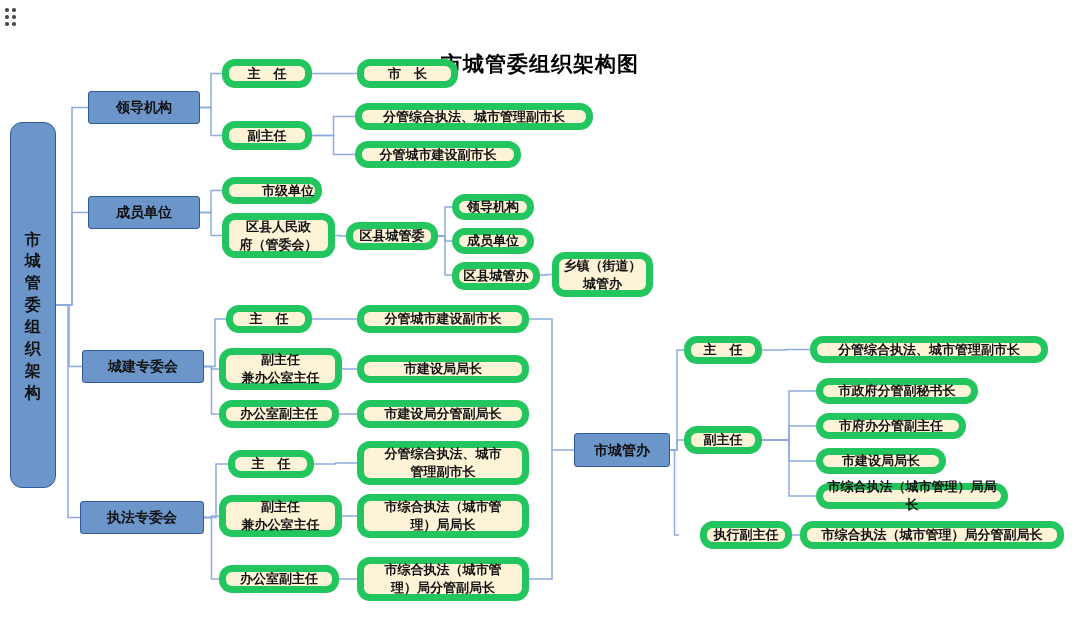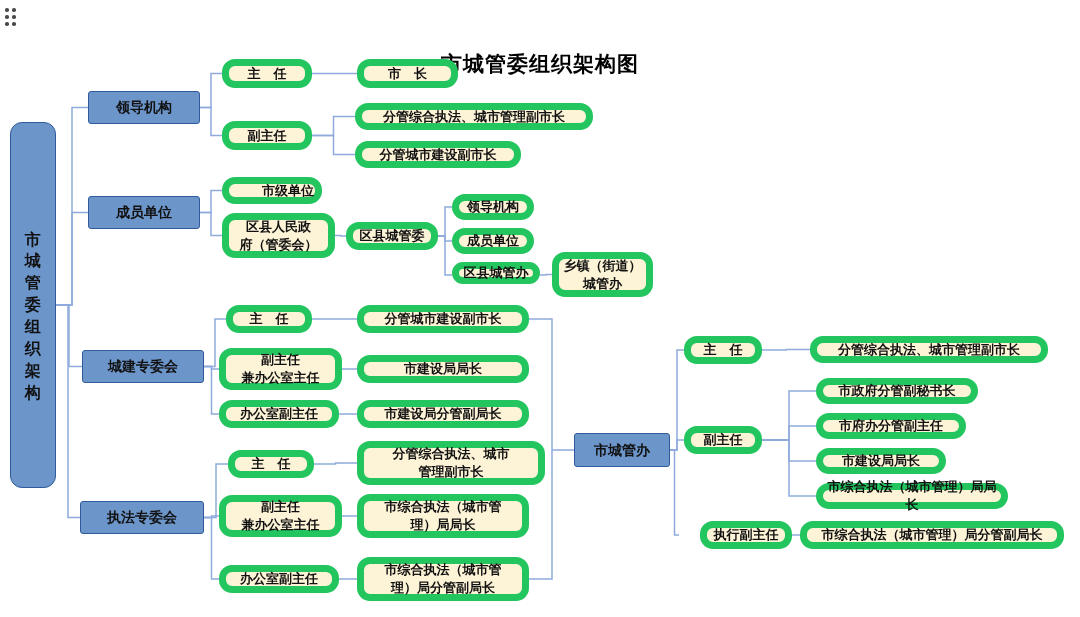--- a/index.html
+++ b/index.html
@@ -101,34 +101,34 @@
       <div class="node cream" style="left: 222px; top: 121px; width: 90px; height: 29px;">副主任</div>
       <div class="node cream" style="left: 355px; top: 103px; width: 238px; height: 27px;">分管综合执法、城市管理副市长</div>
       <div class="node cream" style="left: 355px; top: 141px; width: 166px; height: 27px;">分管城市建设副市长</div>
       <div class="node blue" style="left: 88px; top: 196px; width: 112px; height: 33px;">成员单位</div>
       <div class="node cream" style="left: 222px; top: 177px; width: 100px; height: 27px; padding-left: 32px;">市级单位</div>
       <div class="node cream" style="left: 222px; top: 213px; width: 113px; height: 45px;">区县人民政
 府（管委会）</div>
       <div class="node cream" style="left: 346px; top: 222px; width: 92px; height: 28px;">区县城管委</div>
       <div class="node cream" style="left: 452px; top: 194px; width: 82px; height: 26px;">领导机构</div>
       <div class="node cream" style="left: 452px; top: 228px; width: 82px; height: 26px;">成员单位</div>
-      <div class="node cream" style="left: 452px; top: 262px; width: 88px; height: 22px;">区县城管办</div>
+      <div class="node cream" style="left: 452px; top: 262px; width: 88px; height: 28px;">区县城管办</div>
       <div class="node cream" style="left: 552px; top: 252px; width: 101px; height: 45px;">乡镇（街道）
 城管办</div>
       <div class="node blue" style="left: 82px; top: 350px; width: 122px; height: 33px;">城建专委会</div>
       <div class="node cream" style="left: 226px; top: 305px; width: 86px; height: 28px;">主　任</div>
       <div class="node cream" style="left: 357px; top: 305px; width: 172px; height: 28px;">分管城市建设副市长</div>
       <div class="node cream" style="left: 219px; top: 348px; width: 123px; height: 42px;">副主任
 兼办公室主任</div>
       <div class="node cream" style="left: 357px; top: 355px; width: 172px; height: 28px;">市建设局局长</div>
       <div class="node cream" style="left: 219px; top: 400px; width: 120px; height: 28px;">办公室副主任</div>
       <div class="node cream" style="left: 357px; top: 400px; width: 172px; height: 28px;">市建设局分管副局长</div>
       <div class="node blue" style="left: 80px; top: 501px; width: 124px; height: 33px;">执法专委会</div>
       <div class="node cream" style="left: 228px; top: 450px; width: 86px; height: 28px;">主　任</div>
-      <div class="node cream" style="left: 357px; top: 441px; width: 188px; height: 44px;">分管综合执法、城市
+      <div class="node cream" style="left: 357px; top: 441px; width: 172px; height: 44px;">分管综合执法、城市
 管理副市长</div>
       <div class="node cream" style="left: 219px; top: 495px; width: 123px; height: 42px;">副主任
 兼办公室主任</div>
       <div class="node cream" style="left: 357px; top: 494px; width: 172px; height: 44px;">市综合执法（城市管
 理）局局长</div>
       <div class="node cream" style="left: 219px; top: 565px; width: 120px; height: 28px;">办公室副主任</div>
       <div class="node cream" style="left: 357px; top: 557px; width: 172px; height: 44px;">市综合执法（城市管
 理）局分管副局长</div>
       <div class="node blue" style="left: 574px; top: 433px; width: 96px; height: 34px;">市城管办</div>
       <div class="node cream" style="left: 684px; top: 336px; width: 78px; height: 28px;">主　任</div>

